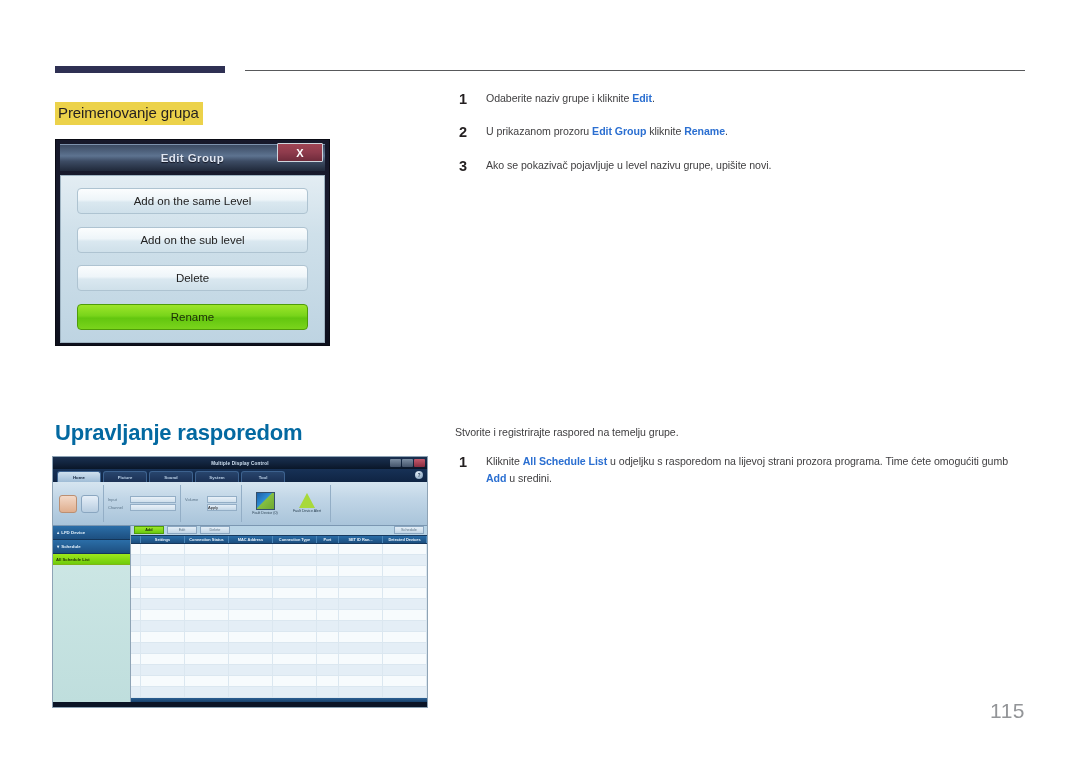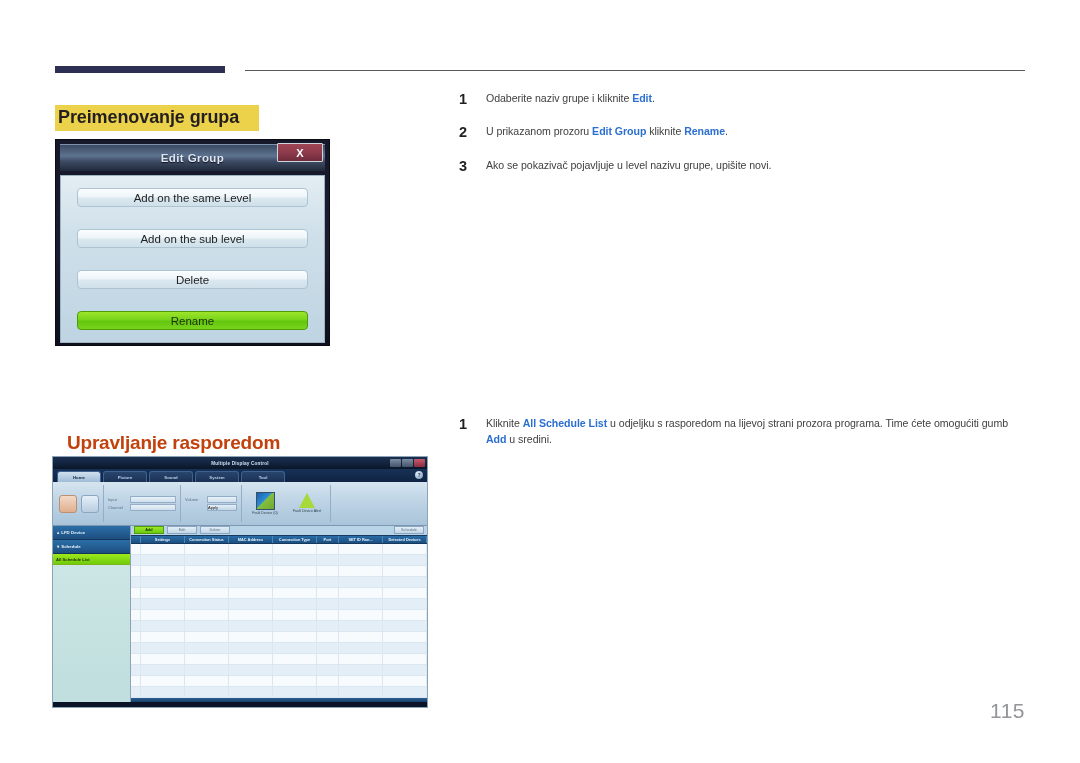--- a/index.html
+++ b/index.html
@@ -38,34 +38,34 @@
   }
   .col-right {
     position: absolute;
     left: 455px; top: 90px;
     width: 572px;
   }
 
   
   .h-highlight {
     display: inline-block;
-    font-size: 18px;
-    font-weight: bold;
+    font-size: 15px;
+    font-weight: normal;
     color: #231f20;
     background: #ecd24a;
-    padding: 2px 20px 3px 3px;
+    padding: 2px 4px 3px 3px;
     line-height: 1.15;
     letter-spacing: -0.1px;
   }
   .h-plain {
-    font-size: 19px;
-    font-weight: bold;
-    color: #c2410c;
+    font-size: 22px;
+    font-weight: bold;
+    color: #0369a1;
     letter-spacing: -0.2px;
-    margin: 12px;
+    margin: 0;
     line-height: 1.2;
   }
 
   
   .dialog {
     position: absolute;
     left: 55px; top: 139px;
     width: 275px; height: 207px;
     background: linear-gradient(180deg,#16182a 0%, #1b1d30 55%, #0d0f1c 100%);
     border: 1px solid #0a0b14;
@@ -109,21 +109,21 @@
     height: 168px;
     background: linear-gradient(180deg,#e3edf3 0%, #cfe0ea 35%, #bed4e2 100%);
     border: 1px solid #9fb4c2;
     box-sizing: border-box;
     padding: 12px 16px;
     display: flex;
     flex-direction: column;
     justify-content: space-between;
   }
   .dlg-btn {
-    height: 19px;
+    height: 26px;
     border-radius: 4px;
     display: flex;
     align-items: center;
     justify-content: center;
     font-size: 11.5px;
     color: #222;
     background: linear-gradient(180deg,#fbfdfe 0%, #eef5f9 45%, #dae8f0 55%, #cfe0ea 100%);
     border: 1px solid #aec3d1;
     box-sizing: border-box;
   }
@@ -686,19 +686,20 @@
     <span class="step-num">2</span>
     <span class="step-text">U prikazanom prozoru <b>Edit Group</b> kliknite <b>Rename</b>.</span>
   </div>
   <div class="step">
     <span class="step-num">3</span>
     <span class="step-text">Ako se pokazivač pojavljuje u level nazivu grupe, upišite novi.</span>
   </div>
 </div>
 
 <div style="position:absolute;left:455px;top:415px;width:572px;">
+  <p class="lead">Stvorite i registrirajte raspored na temelju grupe.</p>
   <div class="step">
     <span class="step-num">1</span>
     <span class="step-text">Kliknite <b>All Schedule List</b> u odjeljku s rasporedom na lijevoj strani prozora programa. Time ćete omogućiti gumb <b>Add</b> u sredini.</span>
   </div>
 </div>
 
 <div class="page-num">115</div>
 
 </body></html>

